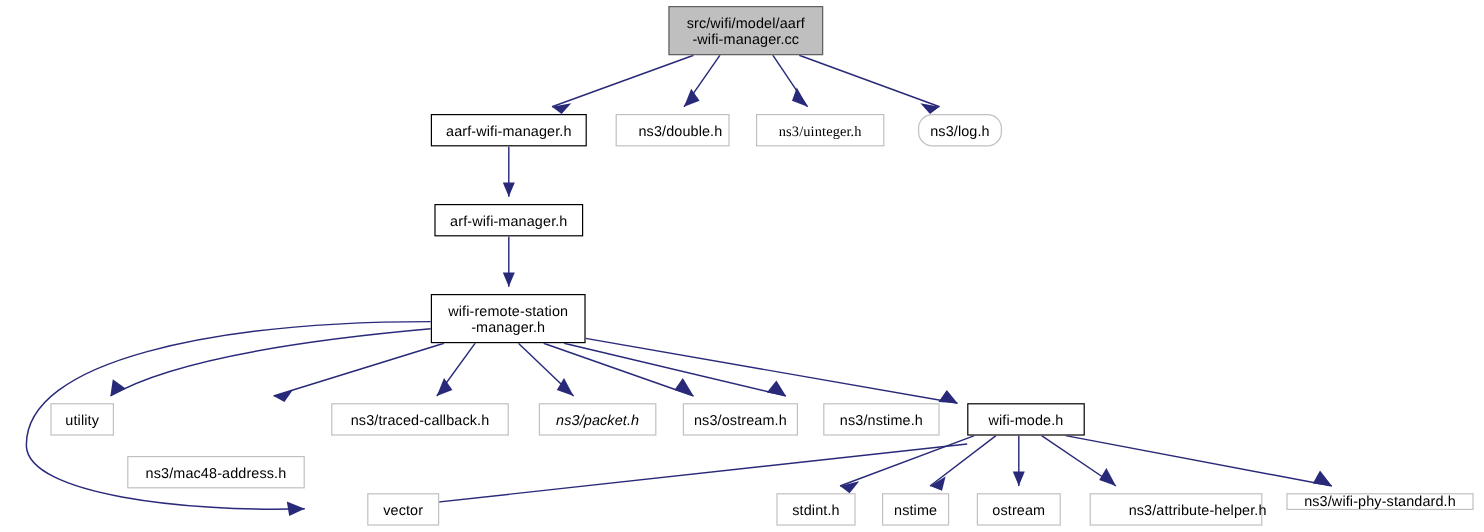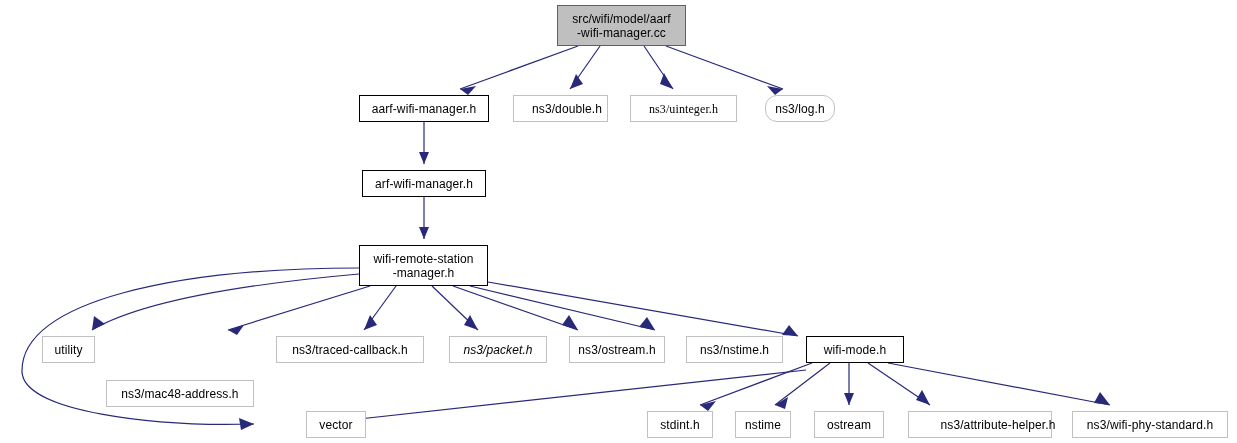--- a/index.html
+++ b/index.html
@@ -117,15 +117,15 @@
       <div class="gnode" style="left: 276px; top: 336px; width: 148px; height: 27px;">ns3/traced-callback.h</div>
       <div class="gnode" style="left: 449px; top: 336px; width: 98px; height: 27px; font-style: italic;">ns3/packet.h</div>
       <div class="gnode" style="left: 569px; top: 336px; width: 96px; height: 27px;">ns3/ostream.h</div>
       <div class="gnode" style="left: 686px; top: 336px; width: 97px; height: 27px;">ns3/nstime.h</div>
       <div class="gnode bold" style="left: 806px; top: 336px; width: 98px; height: 27px;">wifi-mode.h</div>
       <div class="gnode" style="left: 262px; top: 411px; width: 60px; height: 27px; margin-left: 44px;">vector</div>
       <div class="gnode" style="left: 647px; top: 411px; width: 66px; height: 27px; text-align: right;">stdint.h</div>
       <div class="gnode" style="left: 735px; top: 411px; width: 56px; height: 27px;">nstime</div>
       <div class="gnode" style="left: 814px; top: 411px; width: 70px; height: 27px;">ostream</div>
       <div class="gnode" style="left: 908px; top: 411px; width: 144px; height: 27px; padding-left: 36px;">ns3/attribute-helper.h</div>
-      <div class="gnode" style="left: 1072px; top: 411px; width: 156px; height: 27px;">ns3/wifi-phy-standard.h</div>
+      <div class="gnode" style="left: 1072px; top: 411px; width: 156px; height: 14px;">ns3/wifi-phy-standard.h</div>
     </div>
 </div>
 
 </body></html>

